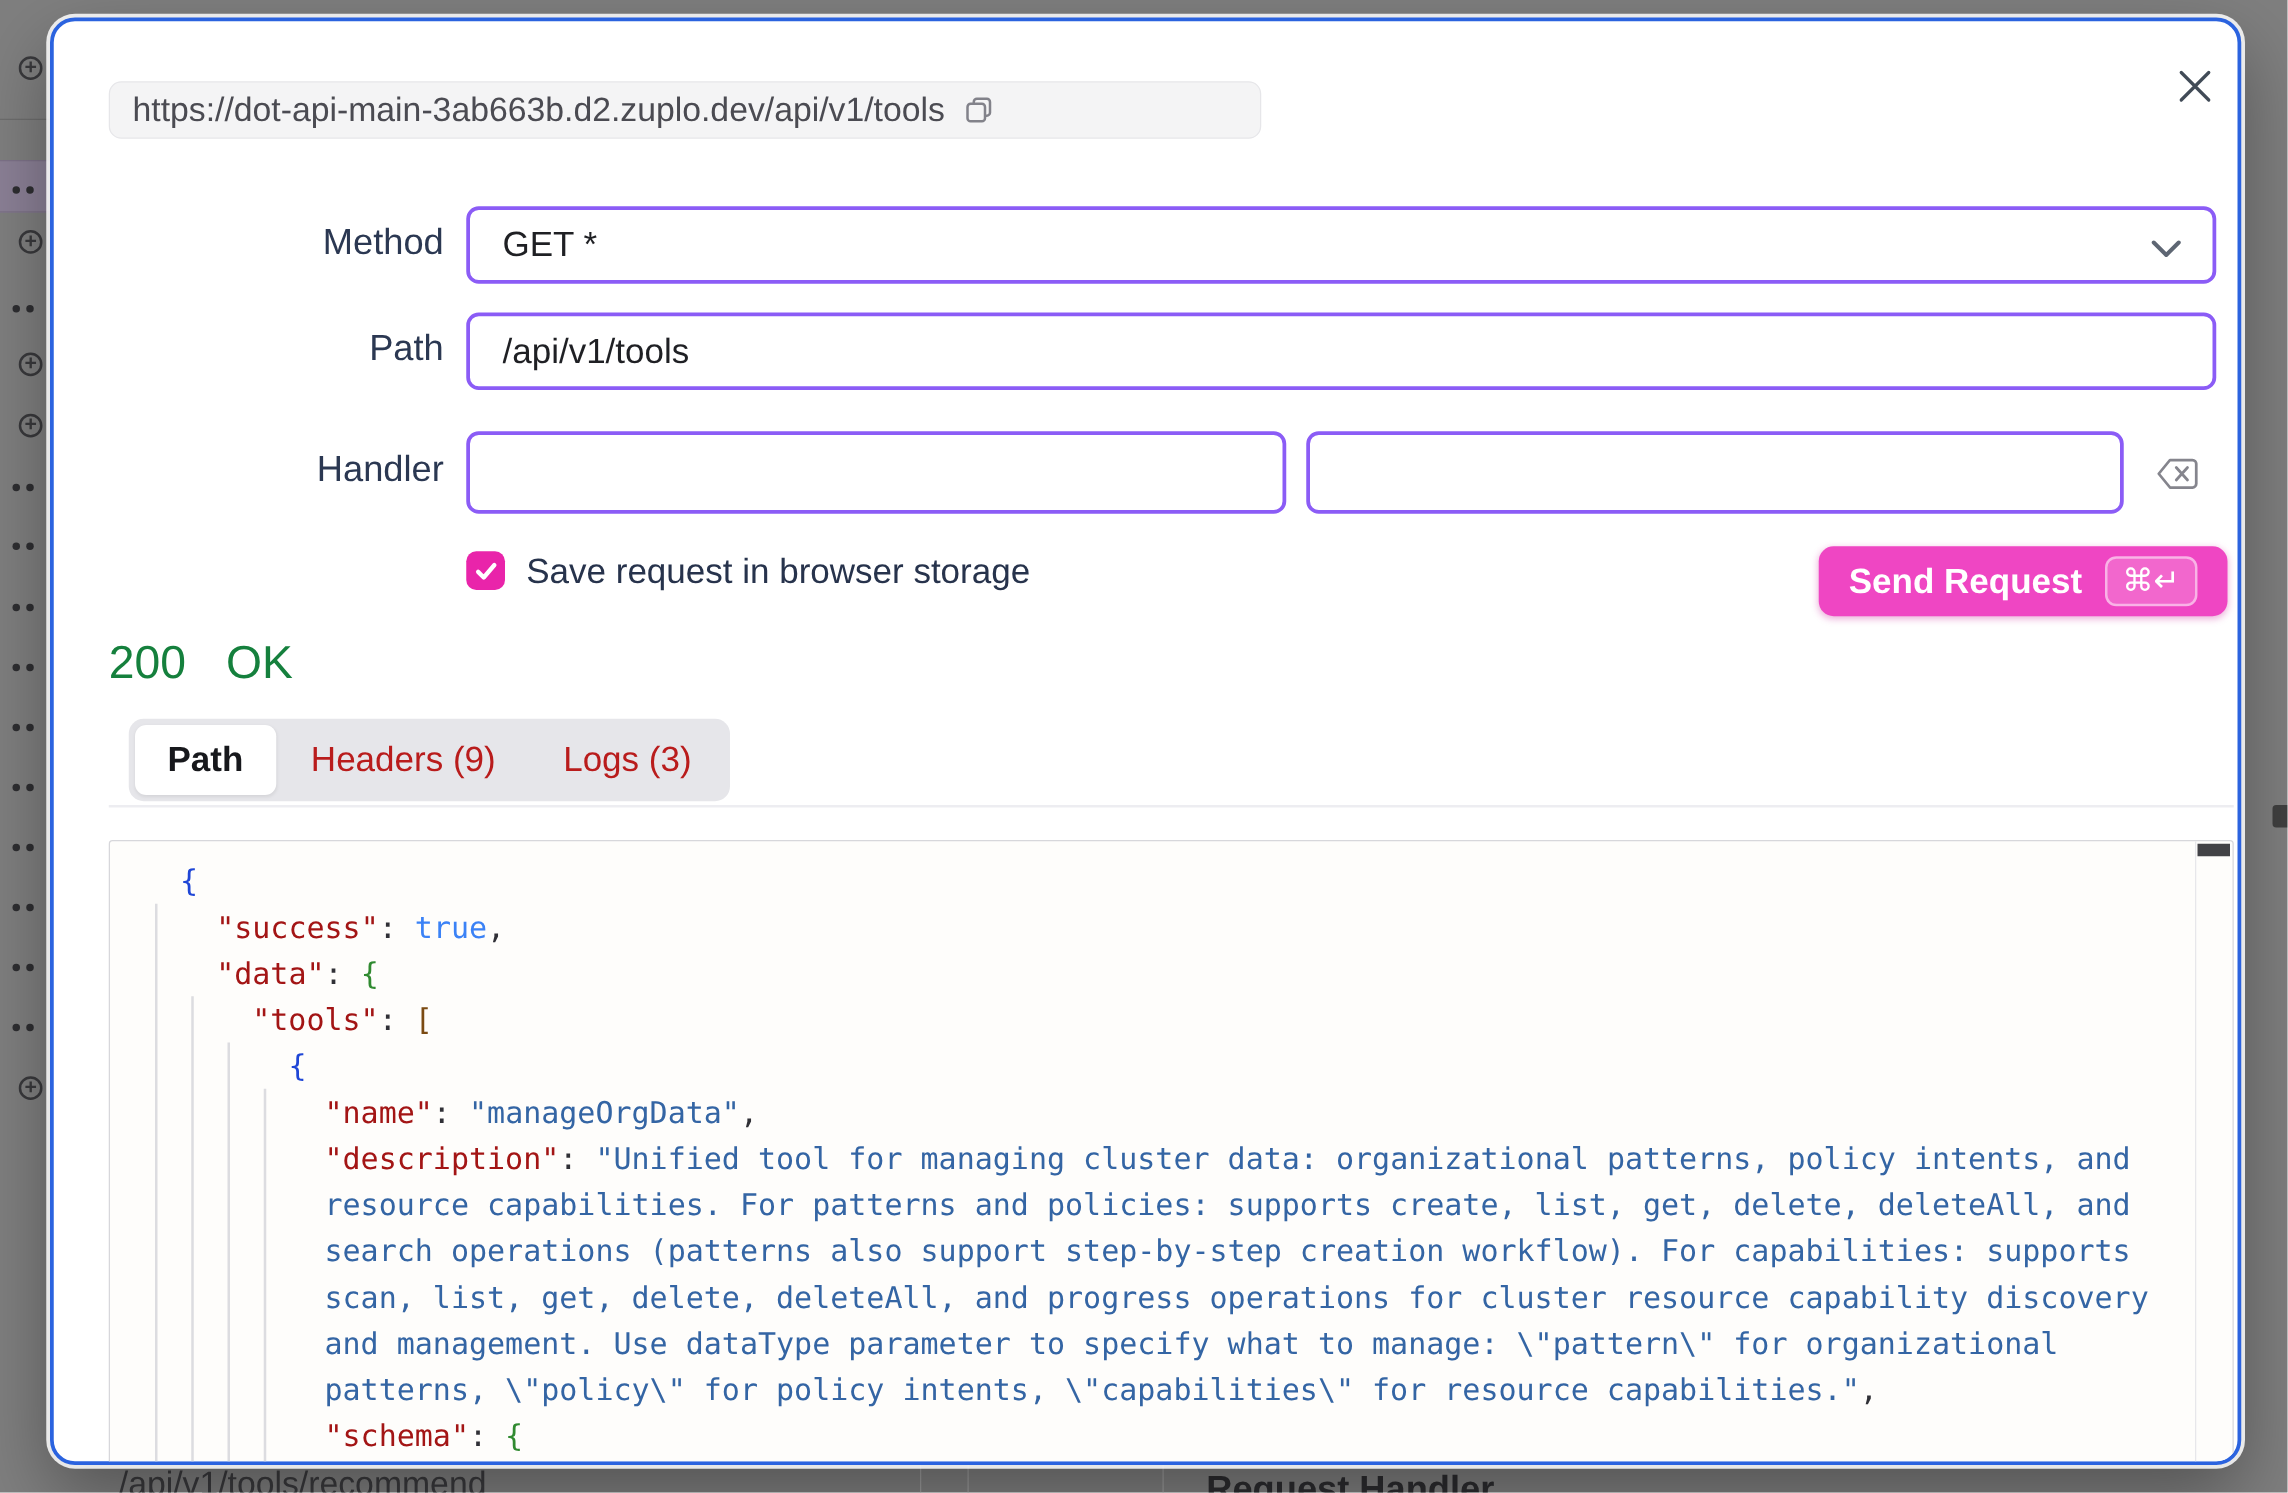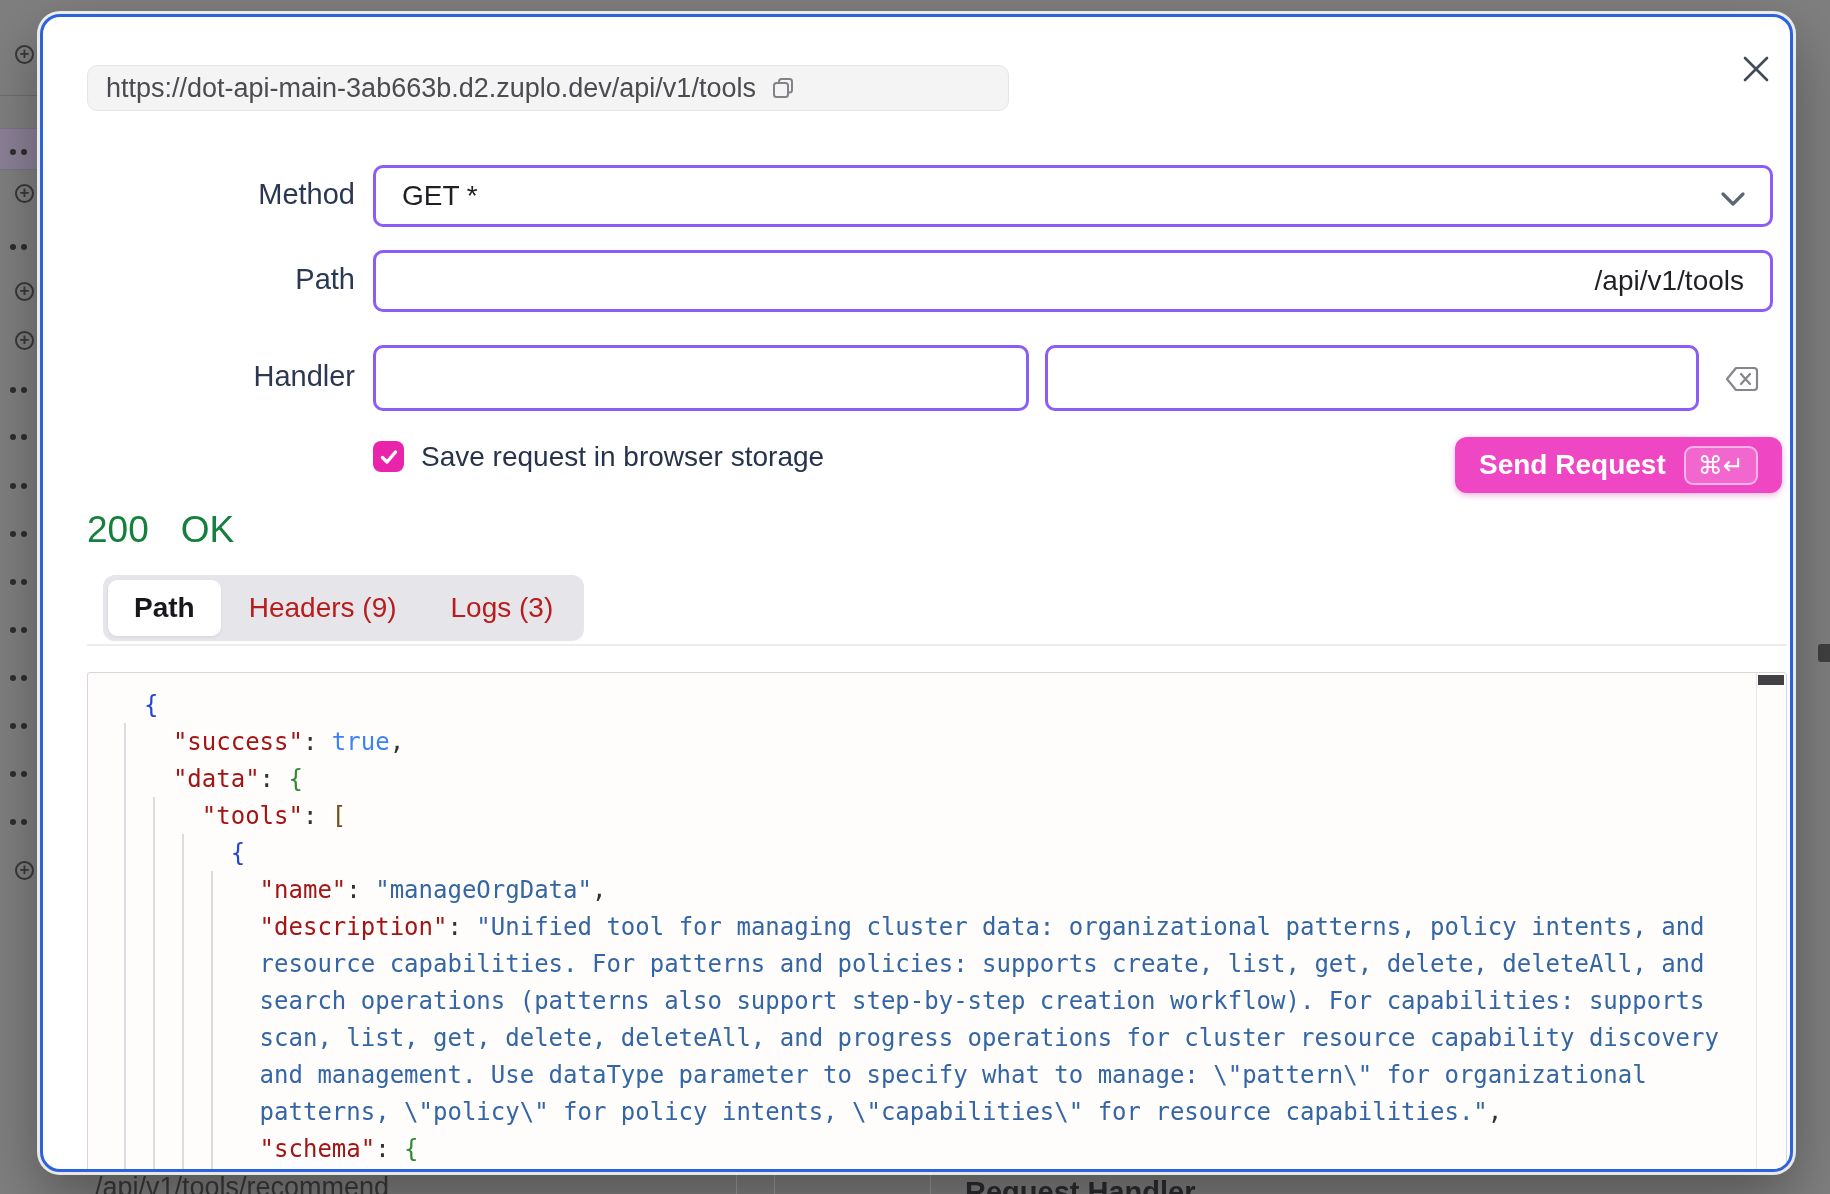--- a/index.html
+++ b/index.html
@@ -46,21 +46,21 @@
   }
   .url-pill .url-text { white-space:nowrap; overflow:hidden; }
 
   .flabel { position:absolute; left:0; width:312px; text-align:right; font-size:29px; color:#2b3852; }
   .field {
     position:absolute; background:#fff; border:3px solid #8b5cf6; border-radius:10px;
     font-size:28px; color:#1f2024; font-family:"Liberation Sans",sans-serif;
   }
   .method-select { left:330px; top:148px; width:1400px; height:62px; display:flex; align-items:center; padding:0 26px; cursor:pointer; }
   .method-select .chev { position:absolute; right:24px; top:23px; }
-  .path-input { left:330px; top:233px; width:1400px; height:62px; padding:0 26px;text-align:right; }
+  .path-input { left:330px; top:233px; width:1400px; height:62px; padding:0 26px; }
   .hdr-input-1 { left:330px; top:328px; width:656px; height:66px; padding:0 22px; }
   .hdr-input-2 { left:1002px; top:328px; width:654px; height:66px; padding:0 22px; }
   .clear-btn { position:absolute; left:1680px; top:342px; width:40px; height:40px; background:none; border:none; cursor:pointer; }
 
   .checkbox {
     position:absolute; left:330px; top:424px; width:31px; height:31px; border-radius:8px;
     background:#e924aa; display:flex; align-items:center; justify-content:center; cursor:pointer;
   }
   .cb-label { position:absolute; left:378px; top:424px; font-size:28px; font-weight:500; color:#27334c; line-height:32px; }
 

